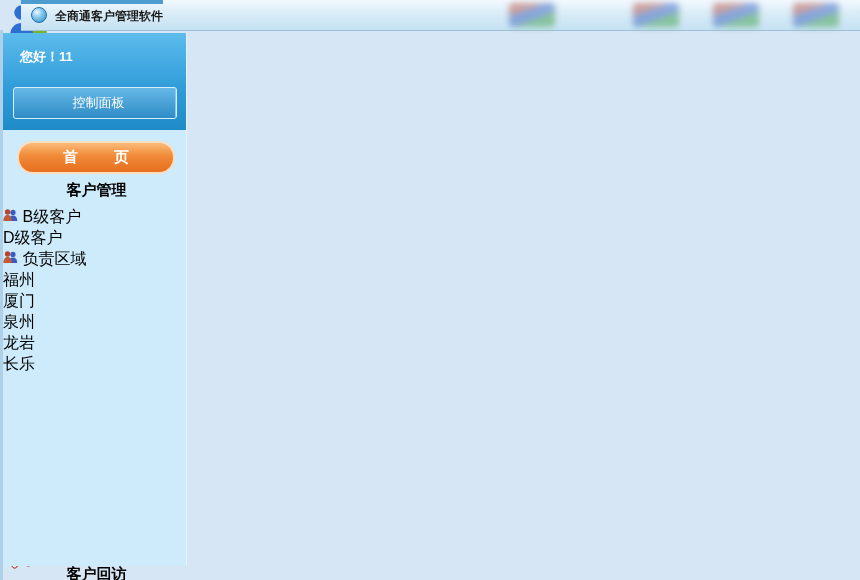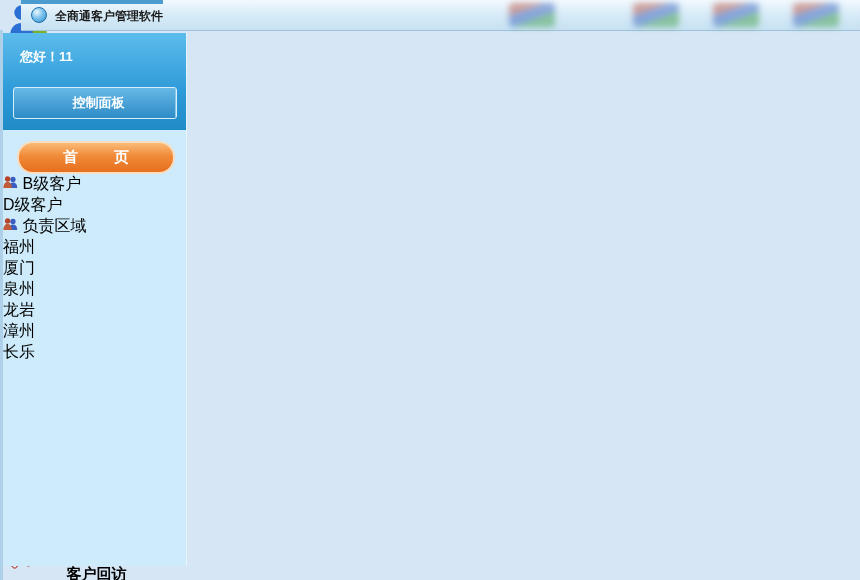--- a/index.html
+++ b/index.html
@@ -33,21 +33,21 @@
   .side-head{
     position:absolute;left:0;top:0;width:183px;height:97px;
     background:linear-gradient(180deg,#5cbcec 0%,#2e9ad8 60%,#1f8cc8 100%);
   }
   .greeting{position:absolute;left:17px;top:15px;color:#fff;font-weight:bold;font-size:13px;}
   .head-btns{
     position:absolute;left:10px;top:54px;width:162px;height:30px;display:flex;
     border:1px solid #d8eefb;border-radius:3px;overflow:hidden;
     background:linear-gradient(180deg,#66b8e6 0%,#2e8cc6 100%);
   }
-  .head-btn{flex:1;display:flex;align-items:center;justify-content:center;color:#fff;font-size:13px;font-weight:bold;cursor:pointer;padding-left:8px;}
+  .head-btn{flex:1;display:flex;align-items:center;justify-content:center;color:#fff;font-size:13px;font-weight:normal;cursor:pointer;padding-left:8px;}
   .head-btn.first{border-right:1px solid #8cc8ea;}
   .side-body{position:absolute;left:0;top:97px;width:183px;bottom:0;}
   .big-btn{
     margin:0 10px 0 14px;height:33px;border-radius:16px;
     display:flex;align-items:center;justify-content:center;
     font-size:15px;font-weight:bold;box-sizing:border-box;cursor:pointer;
   }
   .btn-home{
     margin-top:11px;width:158px;
     background:linear-gradient(180deg,#fbbb77 0%,#f08a38 45%,#e8username 0;background:linear-gradient(180deg,#fbbb77 0%,#f08a38 45%,#e66f1e 100%);
@@ -125,20 +125,21 @@
 
 <div class="sidebar">
   <div class="side-head">
     <div class="greeting">您好！11</div>
     <div class="head-btns">
       <div class="head-btn first">控制面板</div>
     </div>
   </div>
   <div class="side-body">
     <div class="big-btn btn-home" style="background:linear-gradient(180deg,#fbbb77 0%,#f08a38 45%,#e66f1e 100%);border:2px solid #f8ddc0;color:#fff;letter-spacing:16px;text-indent:16px;">首 页</div>
+    <div class="big-btn btn-mgmt">客户管理</div>
 
     <div class="tree">
       <div class="tree-inner">
         <div class="trow">
           <span class="pad1"></span>
           <span class="users-ico">
             <svg width="15" height="13" viewBox="0 0 15 13">
                 <circle cx="10" cy="3.4" r="2.6" fill="#3a5cc0"></circle>
                 <path d="M5.8 12c0-4 1.9-5.6 4.2-5.6s4.2 1.6 4.2 5.6z" fill="#3a5cc0"></path>
                 <circle cx="4.6" cy="3" r="2.7" fill="#b8442c"></circle>
@@ -176,24 +177,20 @@
         <div class="trow">
           <span class="pad2"></span><span class="globe"></span>
           <span>泉州</span>
         </div>
         <div class="trow">
           <span class="pad2"></span><span class="globe"></span>
           <span>龙岩</span>
         </div>
         <div class="trow">
           <span class="pad2"></span><span class="globe"></span>
-          <span>漳州</span>
-        </div>
-        <div class="trow">
-          <span class="pad2"></span><span class="globe"></span>
           <span>长乐</span>
         </div>
       </div>
       <div class="tree-sb">
         <div class="sb-btn sb-up"><span class="tri-up"></span></div>
         <div class="sb-thumb"></div>
         <div class="sb-btn sb-dn"><span class="tri-dn"></span></div>
       </div>
     </div>
 

